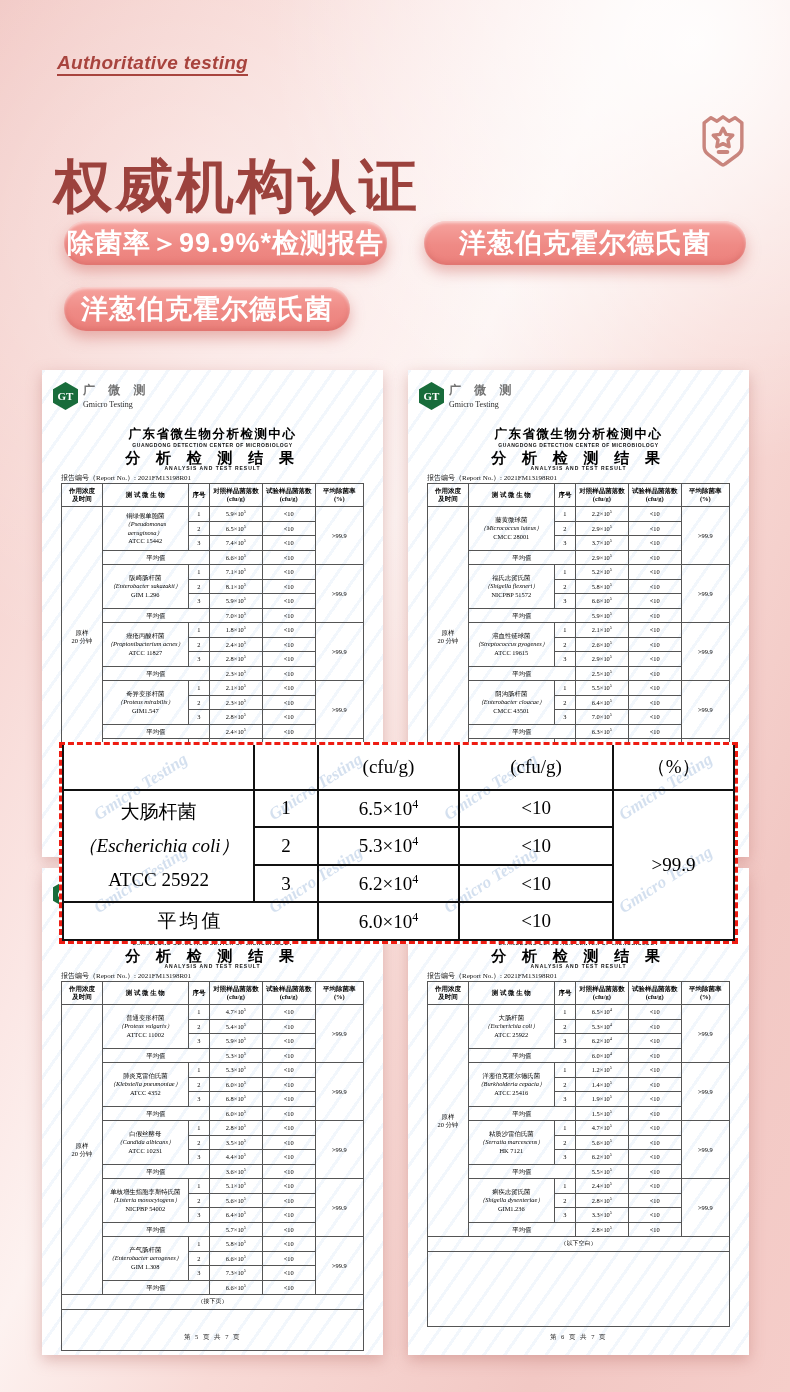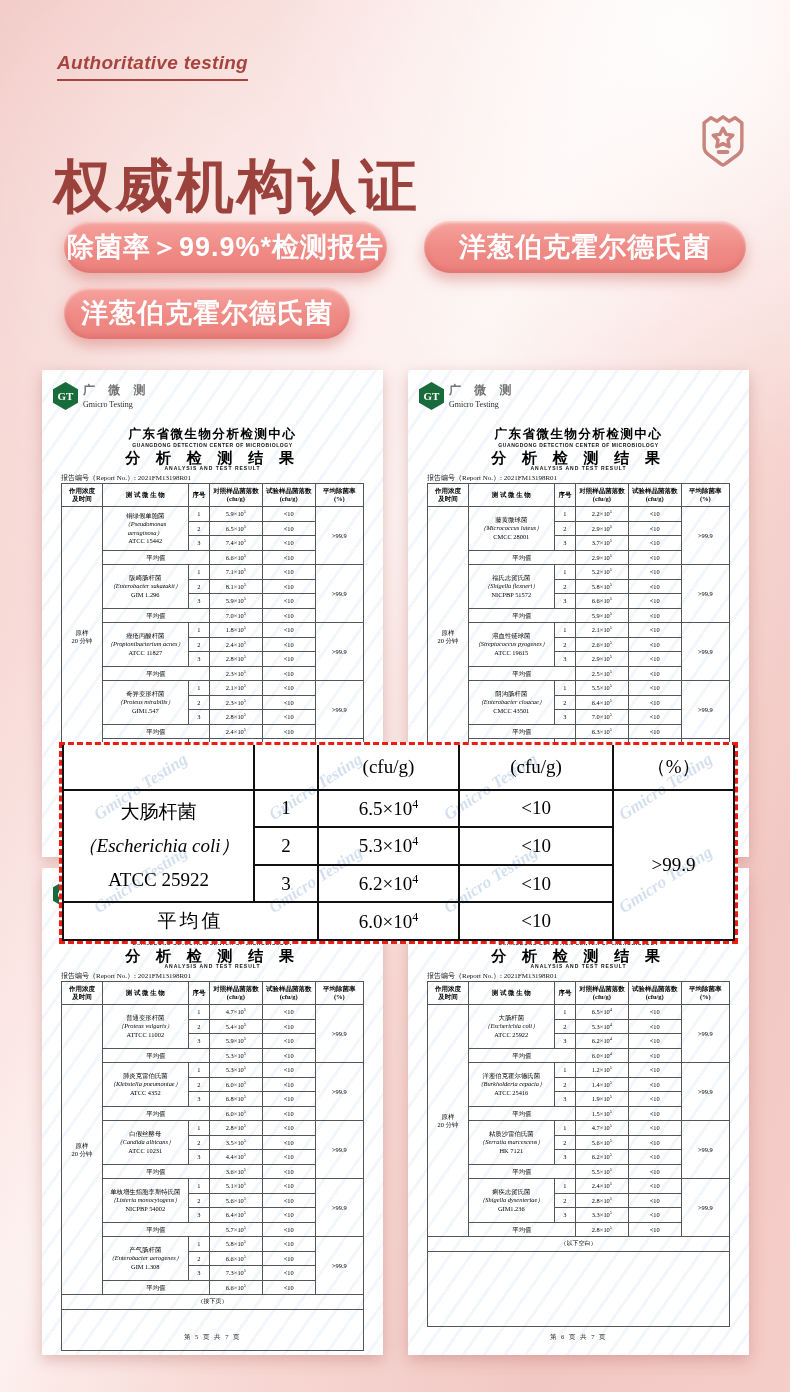--- a/index.html
+++ b/index.html
@@ -4,25 +4,25 @@
 <style>
   html,body{margin:0;padding:0;background:#fff;}
   .page{position:relative;width:790px;height:1392px;overflow:hidden;
     font-family:"Liberation Sans",sans-serif;
     background:linear-gradient(116deg,#f1c6c2 0%,#f6d4d0 16%,#fbe7e5 34%,#fdf2f0 44%,#f8dad6 60%,#f2c8c4 82%,#f5cdc9 100%);}
   .page::before{content:"";position:absolute;inset:0;pointer-events:none;
     background:radial-gradient(circle at 88% 3%,rgba(255,255,255,.9),rgba(255,255,255,0) 28%),
                radial-gradient(circle at 30% 18%,rgba(255,255,255,.45),rgba(255,255,255,0) 35%);}
   
   .eyebrow{position:absolute;left:57px;top:52px;font-style:italic;font-weight:800;font-size:19px;
-    color:#a8443e;border-bottom:2.5px solid #a8443e;padding-bottom:5px;letter-spacing:.3px;}
+    color:#a8443e;border-bottom:2.5px solid #a8443e;letter-spacing:.3px;}
   .title{position:absolute;left:54px;top:100px;font-weight:800;font-size:58px;color:#9c423d;letter-spacing:3px;margin-top:48px;}
   .badge{position:absolute;left:699px;top:110px;}
   
-  .pill{position:absolute;height:52px;border-radius:27px;box-sizing:border-box;
+  .pill{position:absolute;height:44px;border-radius:27px;box-sizing:border-box;
     background:linear-gradient(180deg,#f6a39e,#ef8a85 55%,#ec817c);
     box-shadow:0 7px 14px rgba(213,117,111,.5), inset 0 2px 3px rgba(255,255,255,.55), inset 0 -3px 5px rgba(200,90,85,.35);
     color:#fff;font-size:27px;font-weight:700;display:flex;align-items:center;justify-content:center;letter-spacing:1px;}
   .p1{left:64px;top:221px;width:323px;}
   .p2{left:424px;top:221px;width:322px;}
   .p3{left:64px;top:287px;width:286px;}
   
   .doc{position:absolute;width:341px;height:487px;background:#fff;overflow:hidden;
     box-shadow:0 5px 14px rgba(180,100,95,.38);}
   .doc::before{content:"";position:absolute;inset:0;pointer-events:none;

